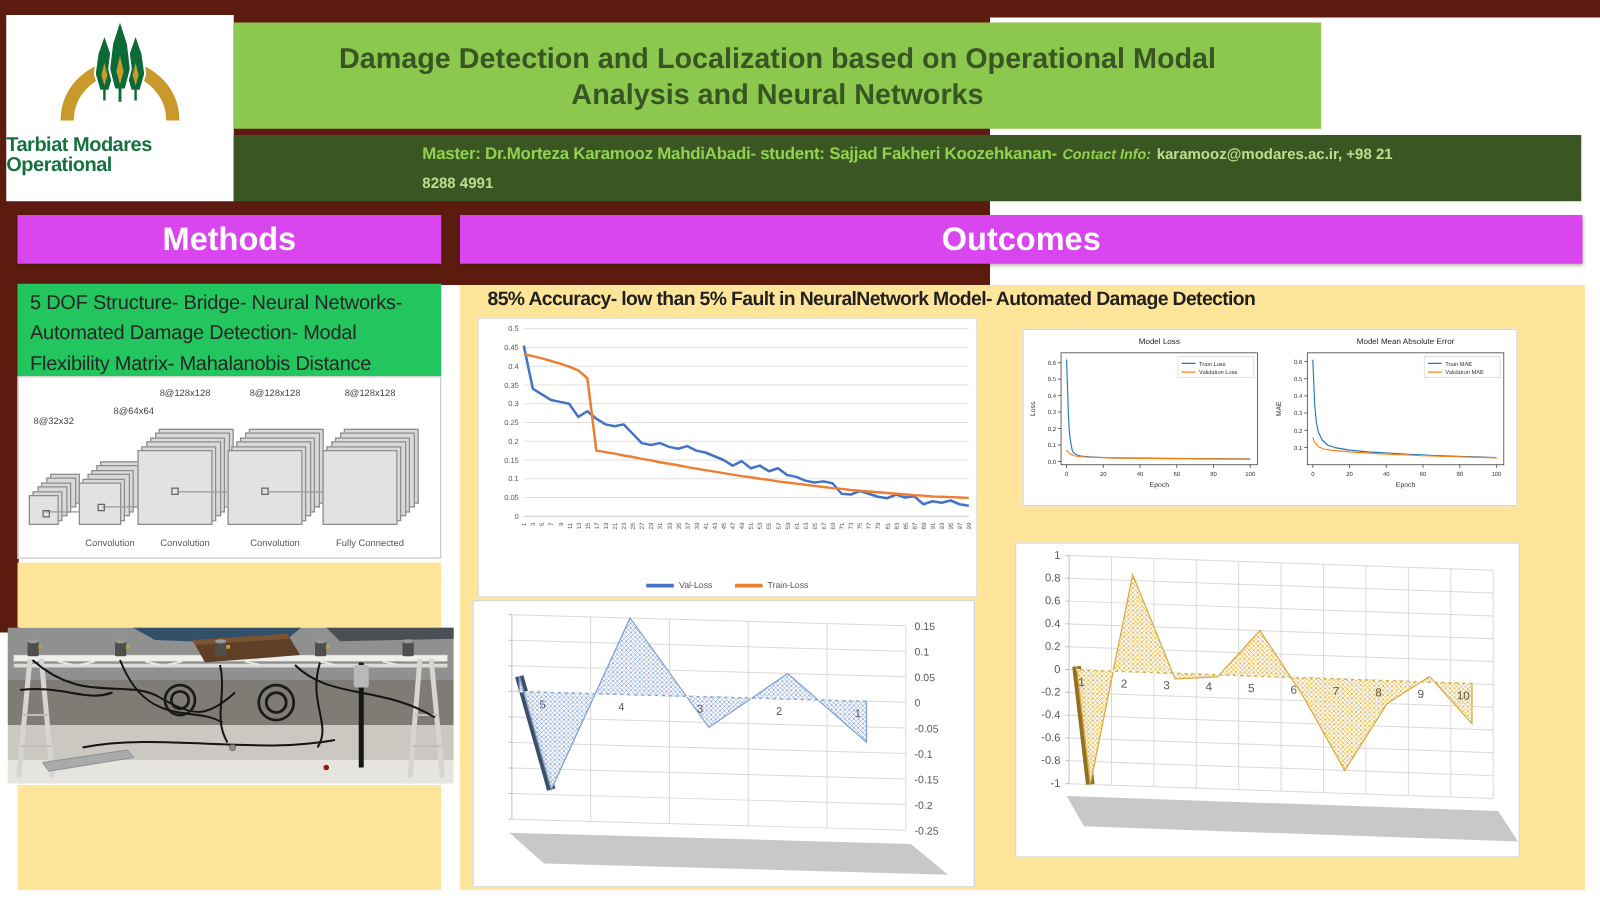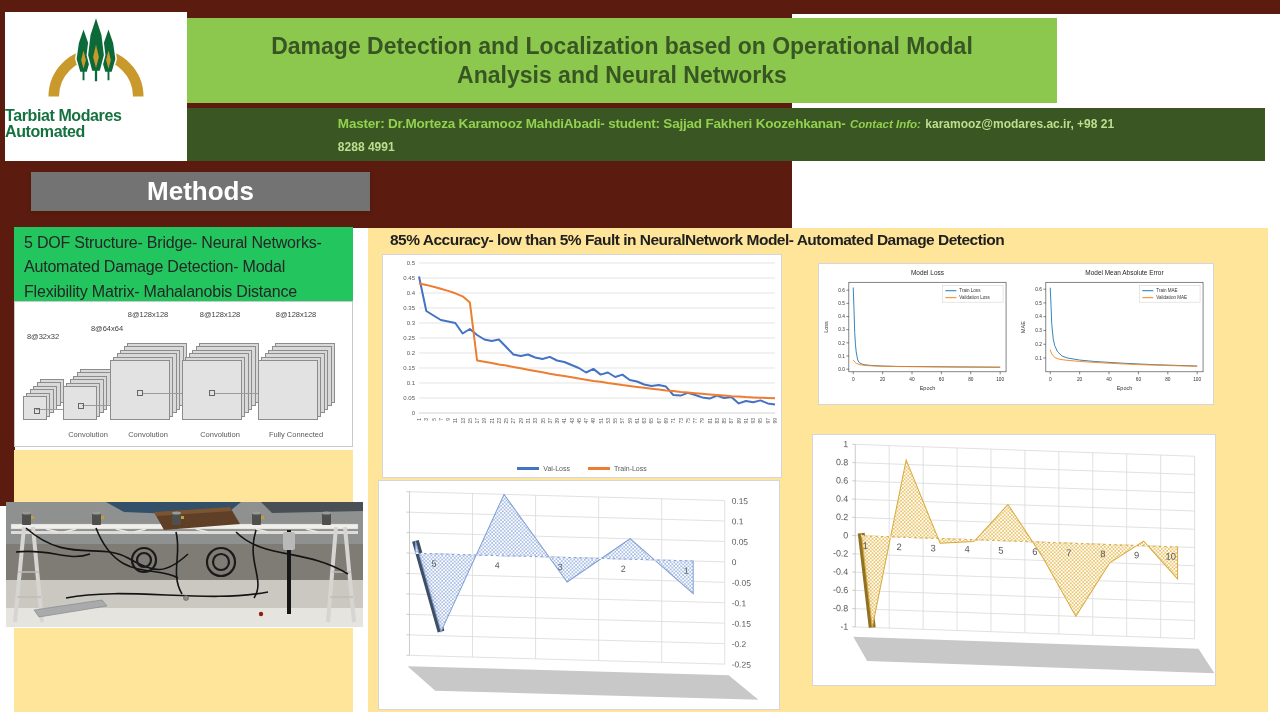--- a/index.html
+++ b/index.html
@@ -11,21 +11,21 @@
   .logo-box{left:5px;top:12px;width:182px;height:149px;background:#ffffff;text-align:center;}
   .logo-text{color:#15713F;font-weight:bold;font-size:16px;line-height:1.02;text-align:left;padding-right:14px;margin-top:-4px;letter-spacing:-0.4px;}
   .title-bar{left:187px;top:18px;width:870px;height:85px;background:#8DC84E;display:flex;align-items:center;justify-content:center;}
   .title-text{color:#375623;font-weight:bold;font-size:23px;line-height:1.25;text-align:center;padding:0 46px;}
   .subtitle-bar{left:187px;top:108px;width:1078px;height:53px;background:#3A5623;display:flex;align-items:center;justify-content:center;}
   .subtitle-inner{text-align:left;padding:0 56px;line-height:1.4;}
   .authors{color:#92D050;font-weight:bold;font-size:13.5px;letter-spacing:-0.2px;}
   .contact-label{color:#92D050;font-weight:bold;font-style:italic;font-size:11.5px;}
   .contact-value{color:#BCDF8E;font-weight:bold;font-size:12px;}
   
-  .section-header{background:#737373;color:#ffffff;font-weight:bold;font-size:26px;display:flex;align-items:center;justify-content:center;box-shadow:0 2px 3px rgba(60,30,0,0.35);margin-left:17px;}
+  .section-header{background:#d946ef;color:#ffffff;font-weight:bold;font-size:26px;display:flex;align-items:center;justify-content:center;box-shadow:0 2px 3px rgba(60,30,0,0.35);}
   .methods-header{left:14px;top:172px;width:339px;height:39px;}
   .outcomes-header{left:368px;top:172px;width:898px;height:39px;}
   
   .methods-summary{left:14px;top:227px;width:339px;height:74px;background:#22c55e;color:#262626;font-size:16px;line-height:1.52;padding:4px 10px;box-sizing:border-box;letter-spacing:-0.2px;}
   .cnn-box{left:14px;top:301px;width:339px;height:146px;background:#ffffff;border:1px solid #c9c9c9;box-sizing:border-box;}
   .cnn-sq{position:absolute;background:#d9d9d9;border:1px solid #8c8c8c;box-sizing:border-box;}
   .cnn-label{position:absolute;font-size:7.5px;color:#404040;transform:translateX(-50%);white-space:nowrap;}
   .cnn-caption{position:absolute;font-size:7.5px;color:#595959;transform:translateX(-50%);white-space:nowrap;}
   .cnn-line{position:absolute;background:#9a9a9a;height:1px;}
   .yellow-block{background:#FFE599;}
@@ -65,37 +65,38 @@
           <polygon points="73,40 75.5,50 73,59 70.5,50" fill="#C9992C"></polygon>
         </g>
         <g>
           <polygon points="60,4 66.5,24 69,45 64.6,62 62,62 62,73 58,73 58,62 55.4,62 51,45 53.5,24" fill="#0C6A38" stroke="#ffffff" stroke-width="1.6"></polygon>
           <polygon points="60,34 63,47 60,58 57,47" fill="#C9992C"></polygon>
         </g>
       </g>
     </svg>
     <div class="logo-text">
       <div>Tarbiat Modares</div>
-      <div>Automated</div>
+      <div>Operational</div>
     </div>
   </div>
 
   <div class="abs title-bar">
     <div class="title-text">Damage Detection and Localization based on Operational Modal Analysis and Neural Networks</div>
   </div>
   <div class="abs subtitle-bar">
     <div class="subtitle-inner">
       <span class="authors">Master: Dr.Morteza Karamooz MahdiAbadi- student: Sajjad Fakheri Koozehkanan-</span>
       <span class="contact-label">Contact Info:</span>
       <span class="contact-value">karamooz@modares.ac.ir, +98 21</span><br>
       <span class="contact-value">8288 4991</span>
     </div>
   </div>
 
   <div class="abs section-header methods-header">Methods</div>
+  <div class="abs section-header outcomes-header">Outcomes</div>
 
   <div class="abs methods-summary">5 DOF Structure- Bridge- Neural Networks- Automated Damage Detection- Modal Flexibility Matrix- Mahalanobis Distance</div>
   <div class="abs cnn-box" id="cnn-box">
       <div class="cnn-sq" style="left: 25px; top: 77px; width: 24px; height: 24px;"></div>
       <div class="cnn-sq" style="left: 21.6px; top: 80.4px; width: 24px; height: 24px;"></div>
       <div class="cnn-sq" style="left: 18.2px; top: 83.8px; width: 24px; height: 24px;"></div>
       <div class="cnn-sq" style="left: 14.8px; top: 87.2px; width: 24px; height: 24px;"></div>
       <div class="cnn-sq" style="left: 11.4px; top: 90.6px; width: 24px; height: 24px;"></div>
       <div class="cnn-sq" style="left: 8px; top: 94px; width: 24px; height: 24px; background: rgb(226, 226, 226);"></div>
       <div class="cnn-label" style="left: 28px; top: 30px;">8@32x32</div>

